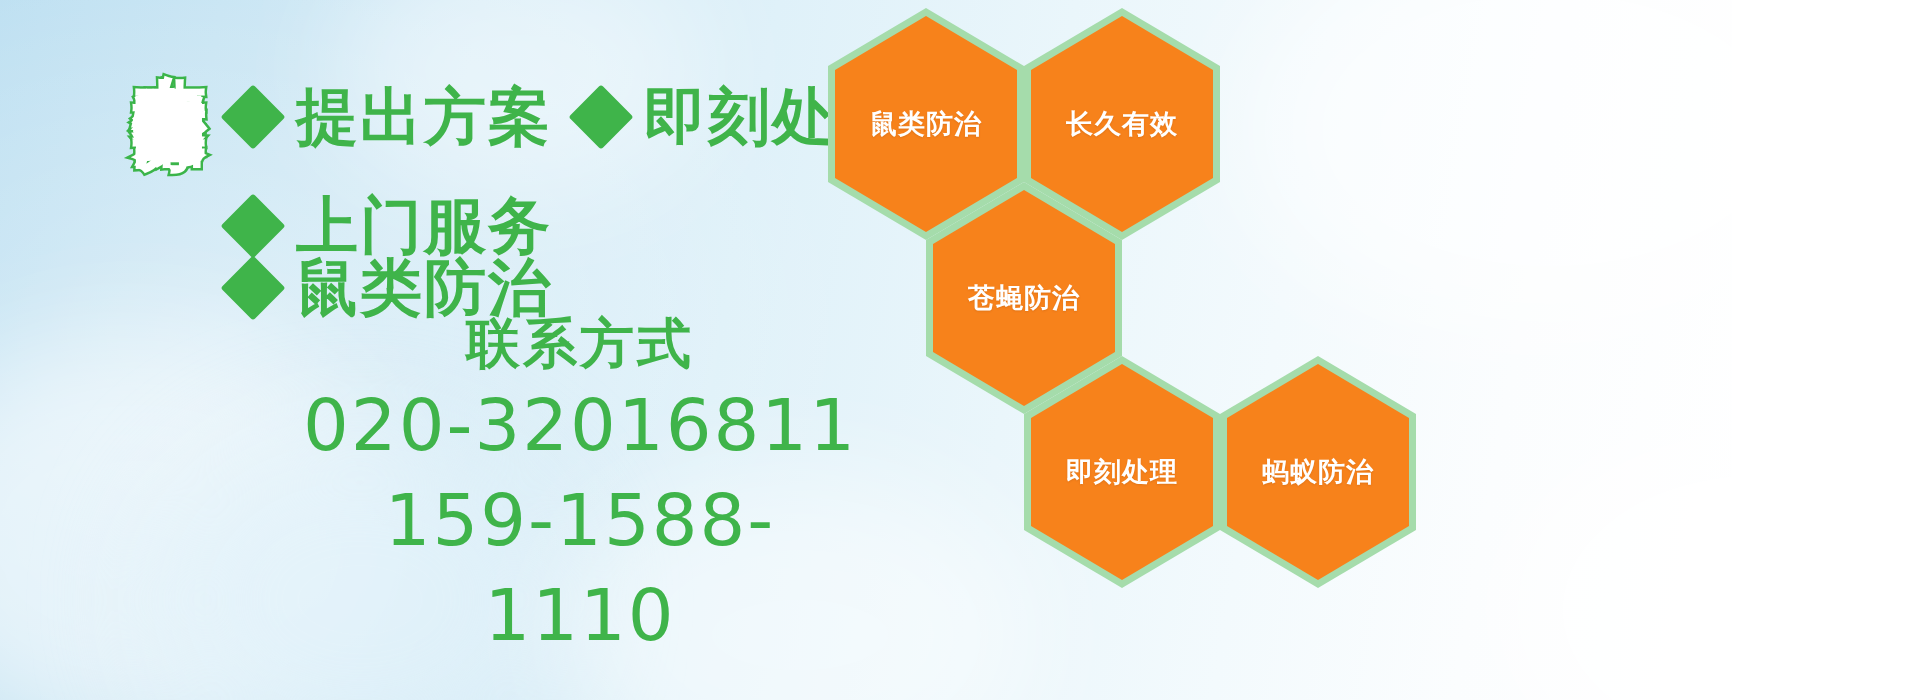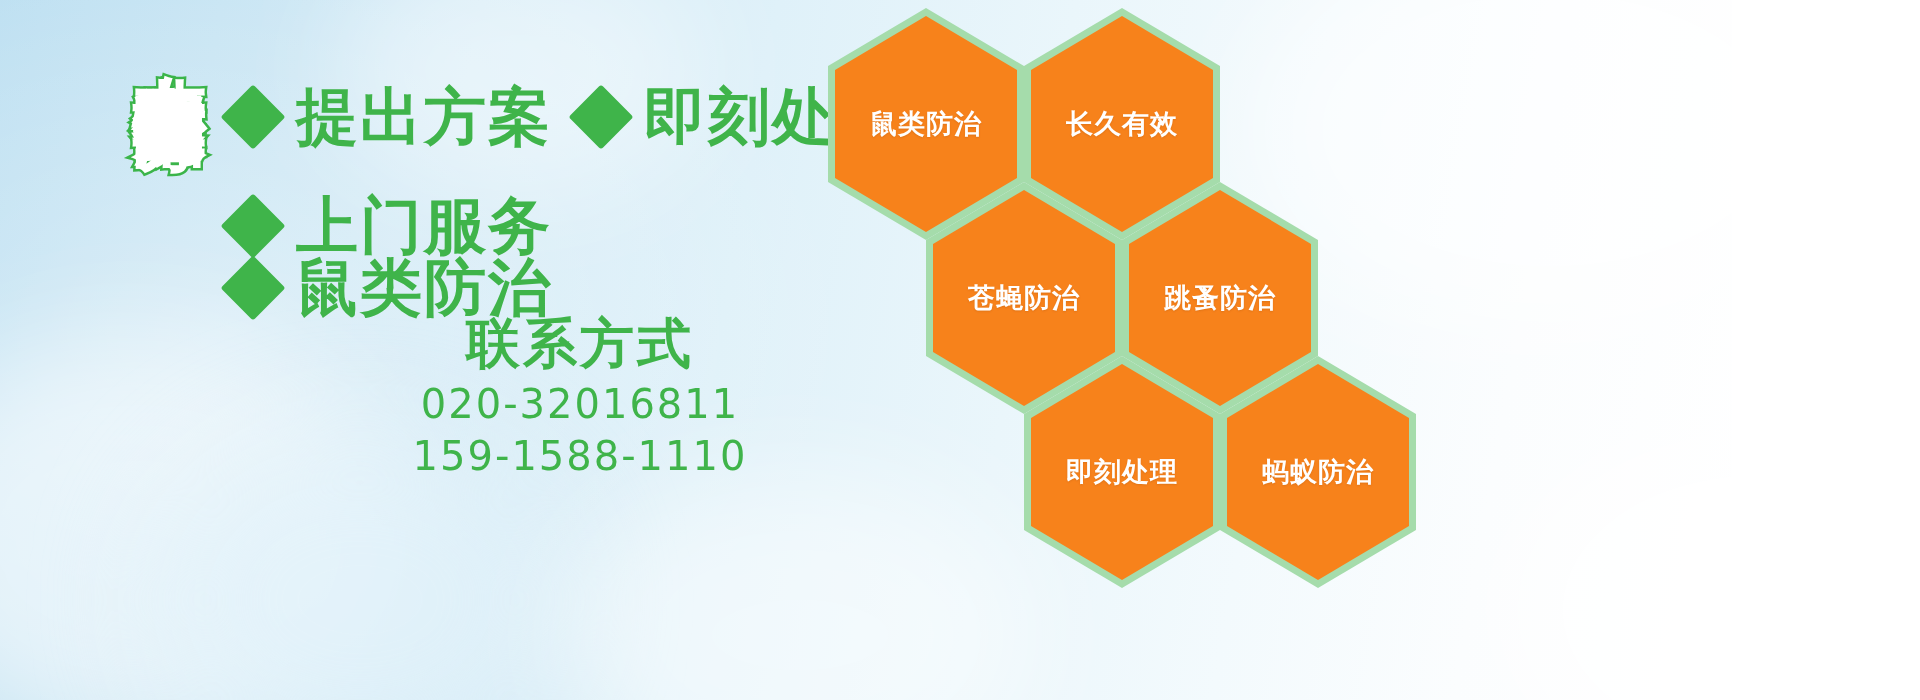--- a/index.html
+++ b/index.html
@@ -102,21 +102,21 @@
     text-align: center;
   }
   #contact-heading {
     font-size: 54px;
     font-weight: 700;
     color: #3fb44a;
     letter-spacing: 3px;
     line-height: 1.25;
   }
   .phone-number {
-    font-size: 40px;
+    font-size: 72px;
     font-weight: 400;
     color: #3fb44a;
     letter-spacing: 2px;
     line-height: 1.32;
     font-family: "DejaVu Sans", "Liberation Sans", sans-serif;
   }
 
   
   #honeycomb {
     position: absolute;
@@ -205,25 +205,20 @@
       <div class="hex-inner">
         <span class="hex-label">长久有效</span>
       </div>
     </div>
 
     <div class="hex-cell" style="left:98px;  top:182px;">
       <div class="hex-inner">
         <span class="hex-label">苍蝇防治</span>
       </div>
     </div>
-    <div class="hex-cell" style="left:294px; top:182px;">
-      <div class="hex-inner">
-        <span class="hex-label">跳蚤防治</span>
-      </div>
-    </div>
 
     <div class="hex-cell" style="left:196px; top:356px;">
       <div class="hex-inner">
         <span class="hex-label">即刻处理</span>
       </div>
     </div>
     <div class="hex-cell" style="left:392px; top:356px;">
       <div class="hex-inner">
         <span class="hex-label">蚂蚁防治</span>
       </div>

